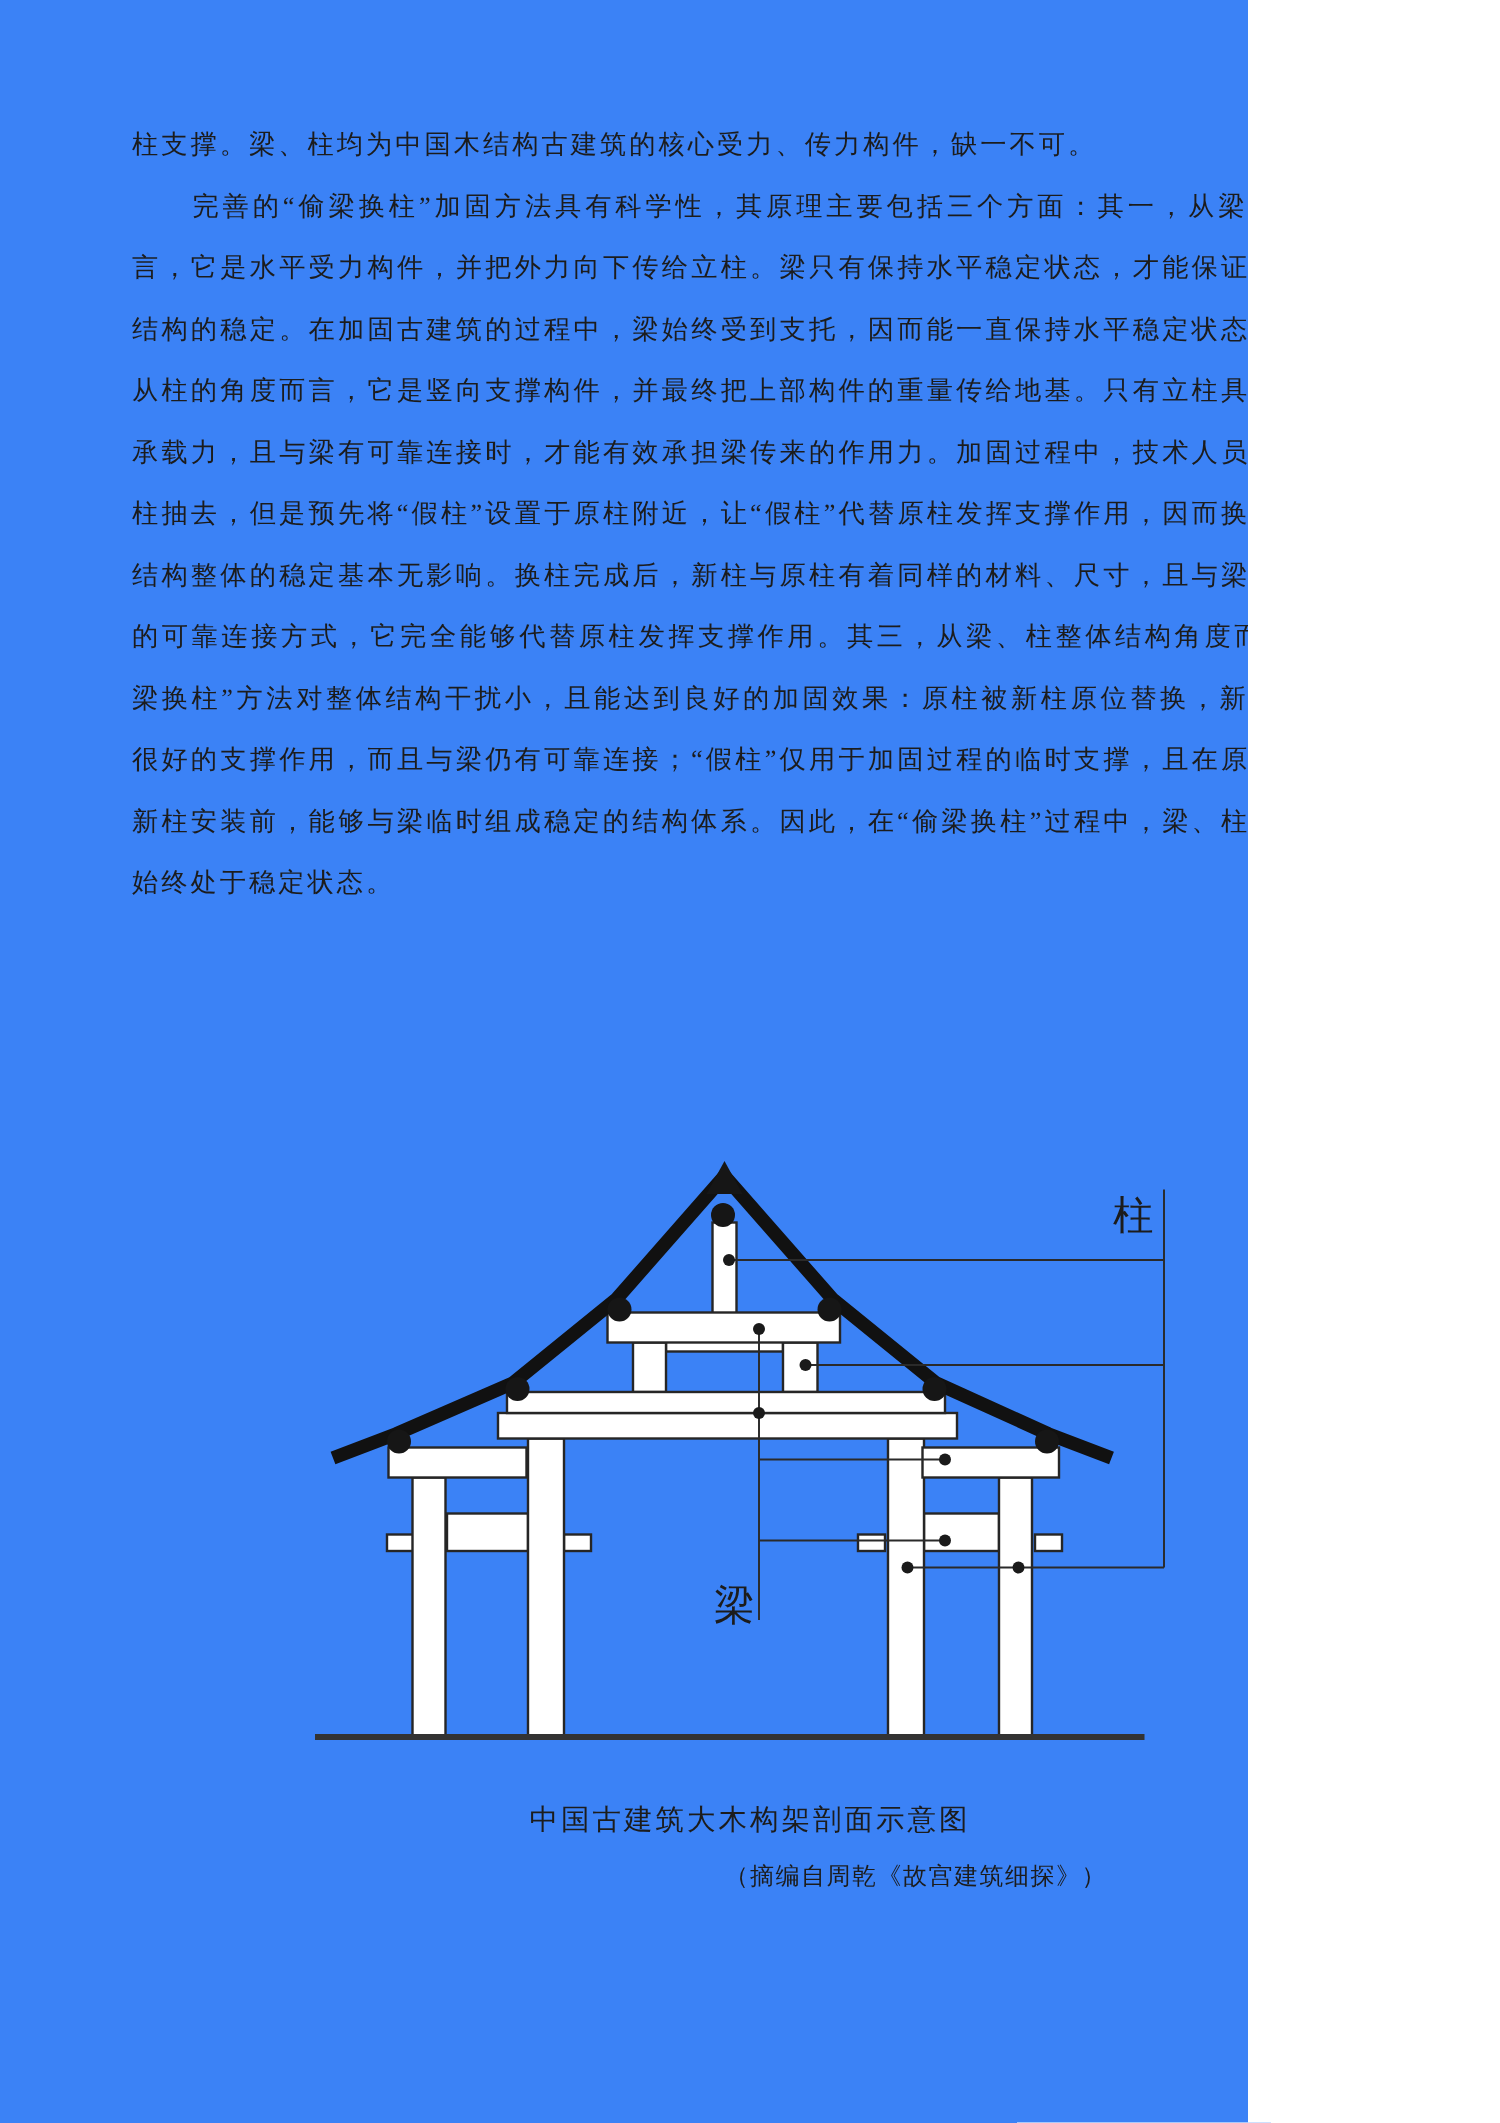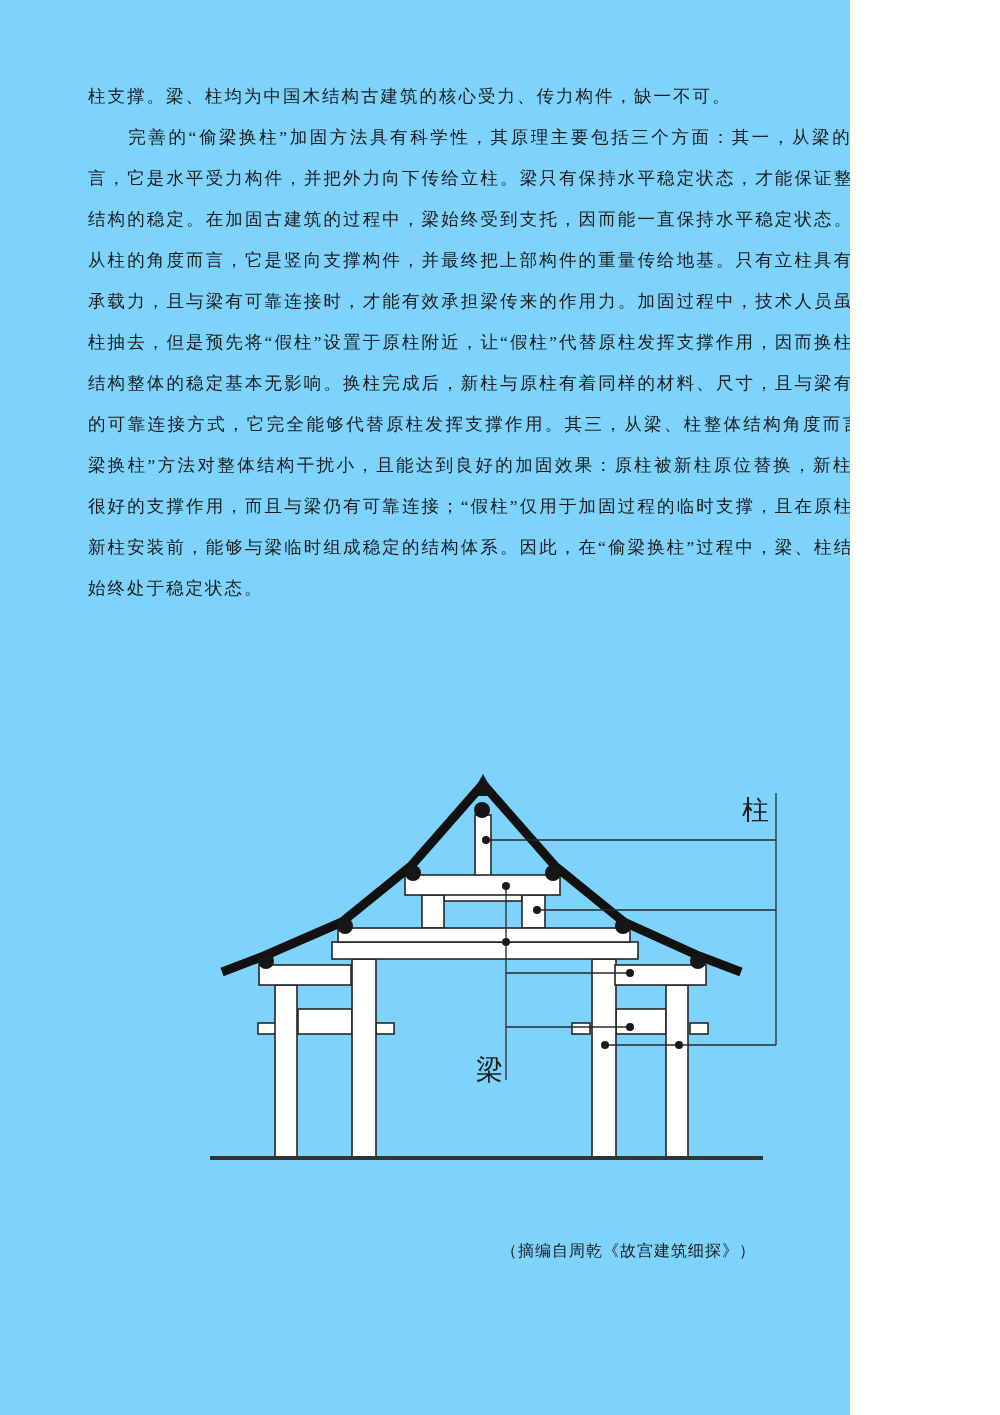--- a/index.html
+++ b/index.html
@@ -1,23 +1,22 @@
 <!DOCTYPE html>
 <html><head>
 <meta charset="utf-8">
 <style>
   html,body{margin:0;padding:0;background:#ffffff;}
   .page{
     position:relative;
     width:832px;height:1415px;
-    background:#7dd3fc;
+    background:#3b82f6;
     font-family:"Liberation Serif","DejaVu Serif",serif;
     color:#1c1c1c;
     overflow:hidden;
-    padding-left:18px;
   }
   .text-block{
     position:absolute;
     left:88px;top:76px;width:824px;
     font-size:17.5px;
     line-height:41px;
     letter-spacing:2px;
     text-align:justify;
     text-justify:inter-ideograph;
   }
@@ -114,16 +113,17 @@
         <circle class="dot" cx="506" cy="944" r="4"></circle>
         <circle class="dot" cx="630" cy="975" r="4"></circle>
         <circle class="dot" cx="630" cy="1029" r="4"></circle>
       </g>
 
       <text x="769" y="821" text-anchor="end">柱</text>
       <text x="503" y="1081" text-anchor="end">梁</text>
     </svg>
   </div>
 
+  <div class="caption">中国古建筑大木构架剖面示意图</div>
   <div class="attribution">（摘编自周乾《故宫建筑细探》）</div>
   <div class="page-footer">第3页/共12页</div>
 
 </div>
 
 </body></html>

